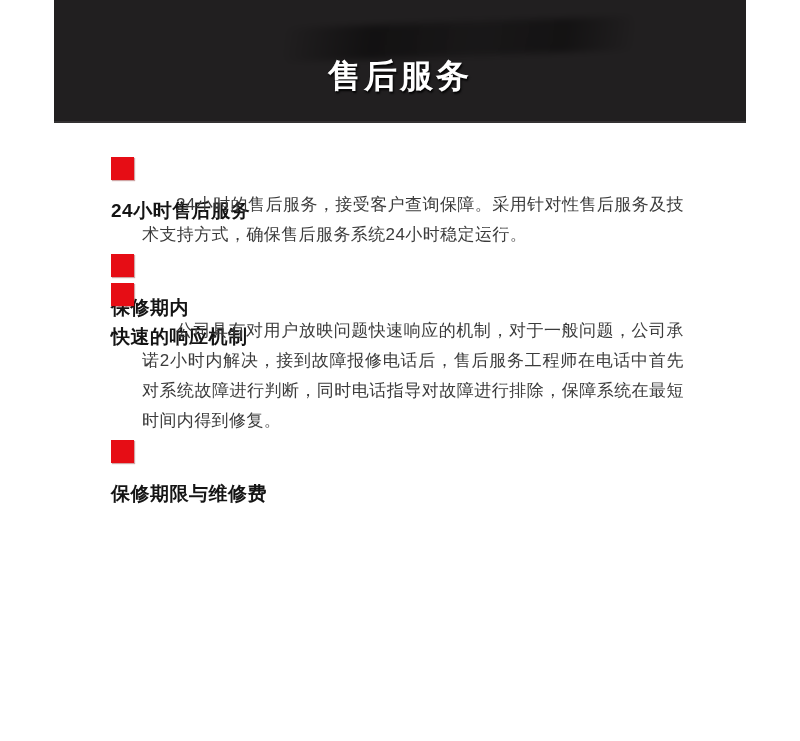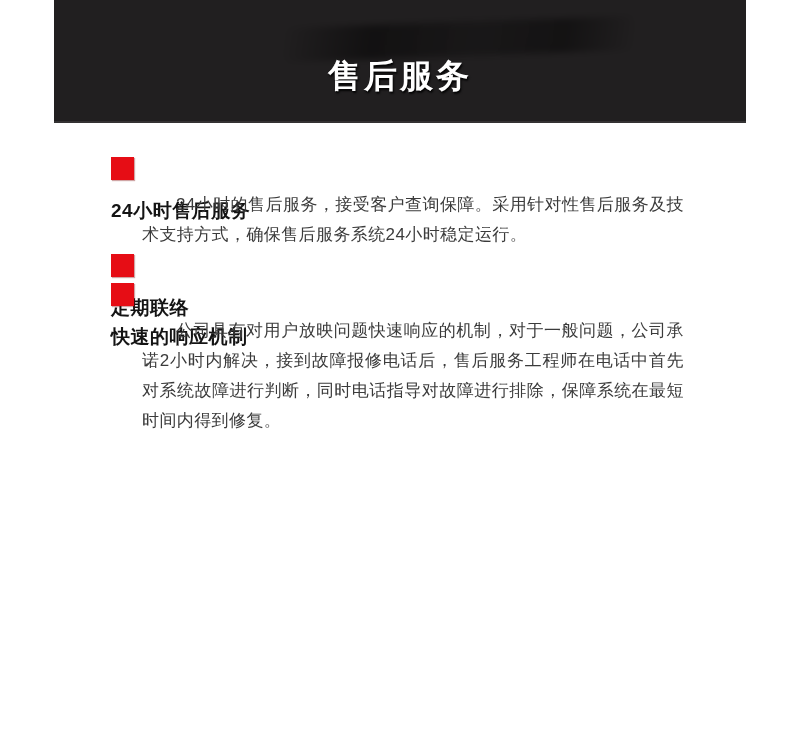--- a/index.html
+++ b/index.html
@@ -109,31 +109,35 @@
         <span class="heading-text">24小时售后服务</span>
       </div>
       <div class="section-body">
         <p>24小时的售后服务，接受客户查询保障。采用针对性售后服务及技术支持方式，确保售后服务系统24小时稳定运行。</p>
       </div>
     </div>
 
     <div class="section">
       <div class="section-heading">
         <span class="bullet"></span>
-        <span class="heading-text">定期联络</span>
+        <span class="heading-text">保修期内</span>
       </div>
     </div>
 
     <div class="section">
       <div class="section-heading">
         <span class="bullet"></span>
         <span class="heading-text">快速的响应机制</span>
       </div>
       <div class="section-body">
         <p>公司具有对用户放映问题快速响应的机制，对于一般问题，公司承诺2小时内解决，接到故障报修电话后，售后服务工程师在电话中首先对系统故障进行判断，同时电话指导对故障进行排除，保障系统在最短时间内得到修复。</p>
       </div>
     </div>
 
     <div class="section">
+      <div class="section-heading">
+        <span class="bullet"></span>
+        <span class="heading-text">保修期限与维修费</span>
+      </div>
     </div>
 
   </div>
 </div>
 
 </body></html>

